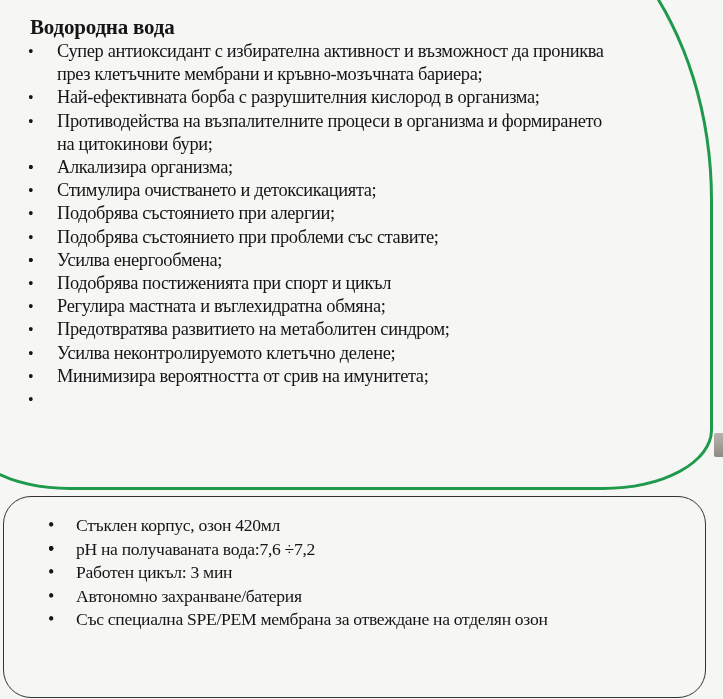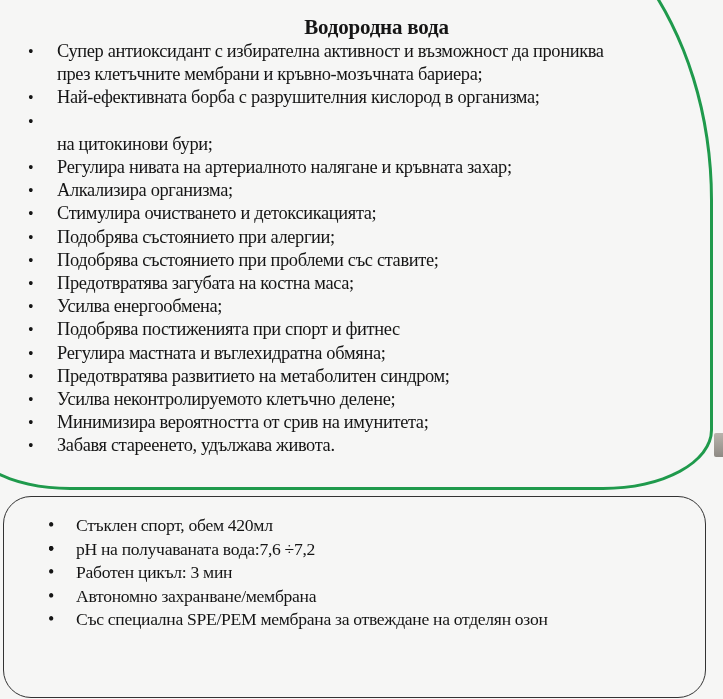--- a/index.html
+++ b/index.html
@@ -20,21 +20,20 @@
       border: 3px solid #1f9a4c;
       border-radius: 0 240px 110px 110px / 0 320px 60px 60px;
       box-sizing: border-box;
     }
     .benefits-content {
       position: absolute;
       left: 0; top: 14px;
       width: 723px;
     }
     .title {
-      text-align: center;
       font-weight: bold;
       font-size: 21px;
       line-height: 26px;
       margin-left: 30px;
       letter-spacing: -0.2px;
     }
     ul.list {
       list-style: none;
       margin: 0; padding: 0;
     }
@@ -93,44 +92,44 @@
 
 <div class="page">
 
   <div class="benefits-panel"></div>
 
   <div class="benefits-content">
     <div class="title">Водородна вода</div>
     <ul class="list benefits">
       <li><span class="bullet">•</span><span>Супер антиоксидант с избирателна активност и възможност да прониква</span><br><span>през клетъчните мембрани и кръвно-мозъчната бариера;</span></li>
       <li><span class="bullet">•</span><span>Най-ефективната борба с разрушителния кислород в организма;</span></li>
-      <li><span class="bullet">•</span><br><span>на цитокинови бури;</span></li>
-      <li><span class="bullet">•</span><span>Регулира нивата на артериалното налягане и кръвната захар;</span></li>
+      <li><span class="bullet">•</span><span>Противодейства на възпалителните процеси в организма и формирането</span><br><span>на цитокинови бури;</span></li>
+      <li><span class="bullet">•</span></li>
       <li><span class="bullet">•</span><span>Алкализира организма;</span></li>
       <li><span class="bullet">•</span><span>Стимулира очистването и детоксикацията;</span></li>
       <li><span class="bullet">•</span><span>Подобрява състоянието при алергии;</span></li>
       <li><span class="bullet">•</span><span>Подобрява състоянието при проблеми със ставите;</span></li>
-      <li><span class="bullet">•</span><span>Предотвратява загубата на костна маса;</span></li>
+      <li><span class="bullet">•</span></li>
       <li><span class="bullet">•</span><span>Усилва енергообмена;</span></li>
-      <li><span class="bullet">•</span><span>Подобрява постиженията при спорт и фитнес</span></li>
+      <li><span class="bullet">•</span><span>Подобрява постиженията при спорт и цикъл</span></li>
       <li><span class="bullet">•</span><span>Регулира мастната и въглехидратна обмяна;</span></li>
       <li><span class="bullet">•</span><span>Предотвратява развитието на метаболитен синдром;</span></li>
       <li><span class="bullet">•</span><span>Усилва неконтролируемото клетъчно делене;</span></li>
       <li><span class="bullet">•</span><span>Минимизира вероятността от срив на имунитета;</span></li>
-      <li><span class="bullet">•</span><span>Забавя стареенето, удължава живота.</span></li>
+      <li><span class="bullet">•</span></li>
     </ul>
   </div>
 
   <div class="edge-artifact"></div>
 
   <div class="specs-panel"></div>
 
   <ul class="list specs">
-    <li><span class="bullet">•</span><span>Стъклен спорт, обем 420мл</span></li>
+    <li><span class="bullet">•</span><span>Стъклен корпус, озон 420мл</span></li>
     <li><span class="bullet">•</span></li>
     <li><span class="bullet">•</span></li>
     <li><span class="bullet">•</span><span>pH на получаваната вода:7,6 ÷7,2</span></li>
     <li><span class="bullet">•</span><span>Работен цикъл: 3 мин</span></li>
-    <li><span class="bullet">•</span><span>Автономно захранване/мембрана</span></li>
+    <li><span class="bullet">•</span><span>Автономно захранване/батерия</span></li>
     <li><span class="bullet">•</span><span>Със специална SPE/PEM мембрана за отвеждане на отделян озон</span></li>
   </ul>
 
 </div>
 
 </body></html>

